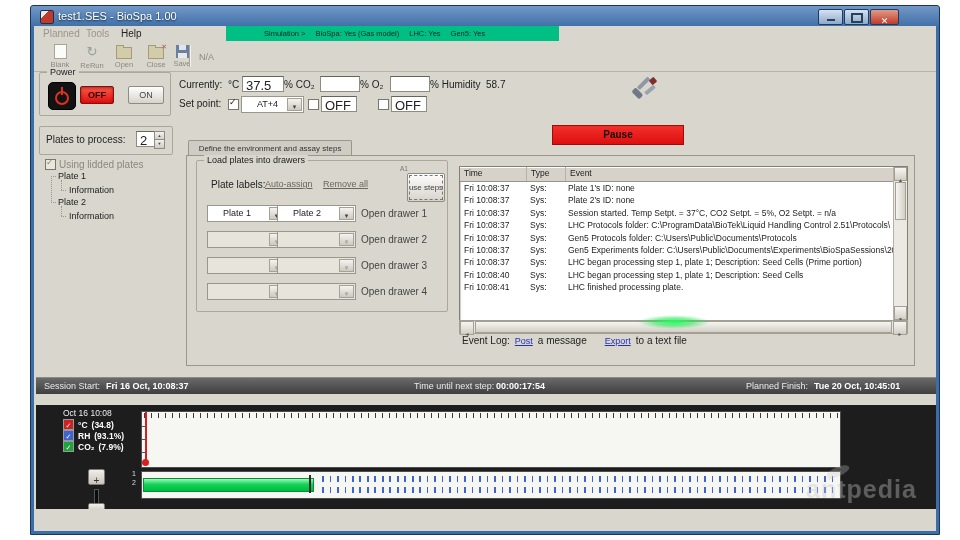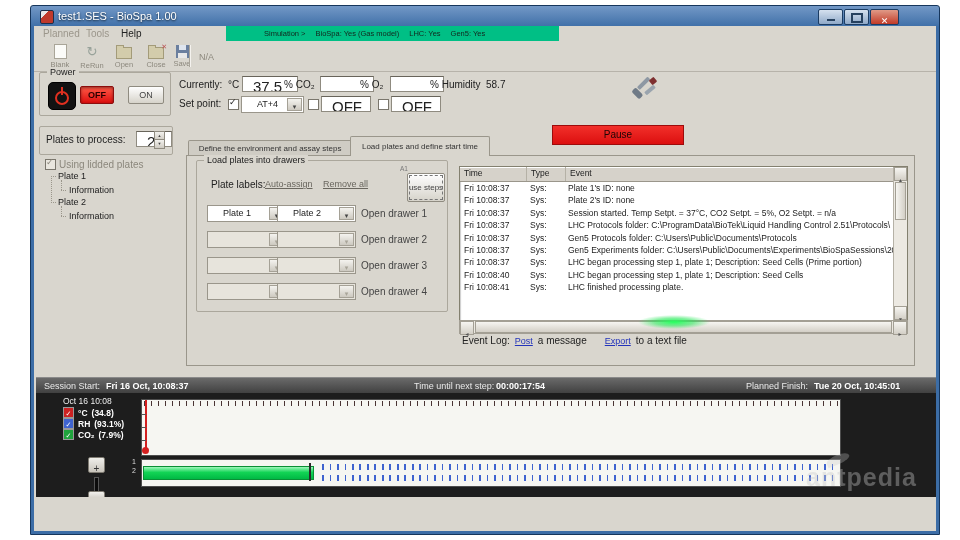--- a/index.html
+++ b/index.html
@@ -45,21 +45,21 @@
   .groupbox{border:1px solid #aba79c;border-radius:2px}
   .gb-title{position:absolute;top:-6px;left:7px;background:#d9d6ce;padding:0 3px;font-size:9px;color:#222;white-space:nowrap}
   .btn3d{background:linear-gradient(#fefefe,#d6d3ca);border:1px solid #8f8b80;border-radius:2px;
          font-size:9px;color:#444;text-align:center}
   .btn-off{background:linear-gradient(#ff5a47,#dd0e0e);border:1px solid #8d0d0d;border-radius:2px;color:#2d0000;
            font-weight:bold;font-size:9px;text-align:center;box-shadow:inset 0 1px 3px rgba(0,0,0,.45)}
   .pwr-btn{width:26px;height:26px;background:#121212;border:1px solid #000;border-radius:5px}
   .pwr-btn::before{content:"";position:absolute;left:6px;top:8px;width:10px;height:10px;border:2px solid #e03020;border-radius:50%}
   .pwr-btn::after{content:"";position:absolute;left:12px;top:4px;width:2px;height:8px;background:#e03020}
   .lbl{font-size:10px;white-space:nowrap}
-  .textbox{background:#fff;border:1px solid #8f8b80;border-top-color:#68645a;font-size:15px;padding:1px 10px;overflow:hidden}
+  .textbox{background:#fff;border:1px solid #8f8b80;border-top-color:#68645a;font-size:13px;padding:1px 3px;overflow:hidden}
   .cb{width:9px;height:9px;background:#fff;border:1px solid #7a766c;position:absolute}
   .cb.checked::after{content:"✓";position:absolute;left:0;top:-3px;font-size:9px;color:#222}
   .cb.gray{background:#e9e6de}
   .cb.gray.checked::after{color:#8b877c}
   .combo{position:absolute;background:#fff;border:1px solid #9a968b;font-size:9px;line-height:15px;padding-left:15px;overflow:hidden}
   .combo .arrow{position:absolute;right:1px;top:1px;bottom:1px;width:13px;text-align:center;
                 background:linear-gradient(#f4f3ef,#cdc9c0);border:1px solid #a5a196}
   .combo .arrow::before{content:"▾";font-size:7px;color:#444;line-height:12px}
   .combo.dis{background:#e7e4dc}
   .combo.dis .arrow::before{color:#a9a59a}
@@ -87,26 +87,26 @@
   .sbtn.up::before{content:"▲";font-size:5px;color:#555;line-height:10px}
   .sbtn.dn::before{content:"▼";font-size:5px;color:#555;line-height:10px}
   .sbtn.lt::before{content:"◄";font-size:5px;color:#555;line-height:10px}
   .sbtn.rt::before{content:"►";font-size:5px;color:#555;line-height:10px}
   .vthumb{margin:1px;height:36px;background:linear-gradient(90deg,#f6f5f1,#d3cfc6);border:1px solid #a39f94}
   .hscroll{position:absolute;height:12px;background:#ece9e2;border:1px solid #a39f94;display:flex}
   .hbtn{width:12px;flex:none;background:linear-gradient(#f6f5f1,#d3cfc6);border-right:1px solid #a39f94;border-left:1px solid #a39f94;text-align:center}
   .hthumb{flex:1;margin:0 1px;background:linear-gradient(#f6f5f1,#d3cfc6);border:1px solid #a39f94}
   .glow{position:absolute;background:radial-gradient(closest-side,#27ff5e 0%,rgba(30,230,80,.55) 55%,rgba(30,230,80,0) 100%);z-index:5}
   .pause{position:absolute;background:linear-gradient(#f2302a,#dc0f0f);border:1px solid #9d0b0b;
-         color:#1d0505;font-size:10px;font-weight:400;text-align:center}
+         color:#1d0505;font-size:10px;font-weight:700;text-align:center}
   
   .statusbar{left:5px;top:371px;width:900px;height:16px;background:linear-gradient(#6a6a6a,#3e3e3e);
              border-top:1px solid #8a8a8a;font-size:9px;color:#e9e9e9}
   .statusbar .val{font-weight:bold;color:#fff}
-  .darkpanel{left:5px;top:387px;width:900px;height:104px;background:#1d1d1d;overflow:hidden}
+  .darkpanel{left:5px;top:399px;width:900px;height:104px;background:#1d1d1d;overflow:hidden}
   .chart{position:absolute;background:#f6f6f2;border:1px solid #4d4d4d}
   .tickrow-dark{position:absolute;background-image:repeating-linear-gradient(90deg,#4a3434 0,#4a3434 1px,transparent 1px,transparent 7px)}
   .tickrow-blue{position:absolute;background-image:repeating-linear-gradient(90deg,#3f63cf 0,#3f63cf 1.5px,transparent 1.5px,transparent 7.5px)}
   .lrow{position:absolute;display:flex;align-items:center;gap:4px;font-size:8.5px;color:#fff;font-weight:bold;white-space:nowrap}
   .lcb{width:9px;height:9px;border:1px solid #999;text-align:center;flex:none}
   .lcb::after{content:"✓";color:#fff;font-size:7px;line-height:9px}
   .lcb.red{background:#cc2222}.lcb.blu{background:#3f63cf}.lcb.grn{background:#1fa43c}
   .gbar{position:absolute;background:linear-gradient(#9ef7bb,#12d455 45%,#00b944);border:1px solid #0a8f35}
   .xlab{position:absolute;top:119px;width:44px;text-align:center;font-size:6.5px;line-height:8px;color:#c9c9c9}
   .xlab span{display:block}
@@ -217,21 +217,20 @@
   <div class="doth" style="left:30px;top:184px;width:5px"></div>
   <div class="dotv" style="left:30px;top:200px;height:10px"></div>
   <div class="doth" style="left:30px;top:210px;width:5px"></div>
   <div class="tree-item" style="left:27px;top:165px">Plate 1</div>
   <div class="tree-item" style="left:38px;top:179px">Information</div>
   <div class="tree-item" style="left:27px;top:191px">Plate 2</div>
   <div class="tree-item" style="left:38px;top:205px">Information</div>
 
   <div class="abs" style="left:155px;top:127px;width:728px;height:231px">
     <div class="tab inactive" style="left:2px;width:162px">Define the environment and assay steps</div>
-    <div class="tab active" style="left:164px;width:138px">Load plates and define start time</div>
     <div class="tabpanel"></div>
 
     <div class="abs groupbox" style="left:10px;top:27px;width:250px;height:150px">
       <span class="gb-title">Load plates into drawers</span>
       <div class="abs lbl" style="left:14px;top:18px">Plate labels:</div>
       <div class="abs link" style="left:68px;top:18px">Auto-assign</div>
       <div class="abs link" style="left:126px;top:18px">Remove all</div>
       <div class="abs" style="left:203px;top:4px;font-size:6.5px;color:#777">A1</div>
       <div class="abs btn3d" style="left:210px;top:12px;width:36px;height:27px;line-height:27px;font-size:8px;outline:1px dashed #777;outline-offset:-3px">use steps</div>
 

